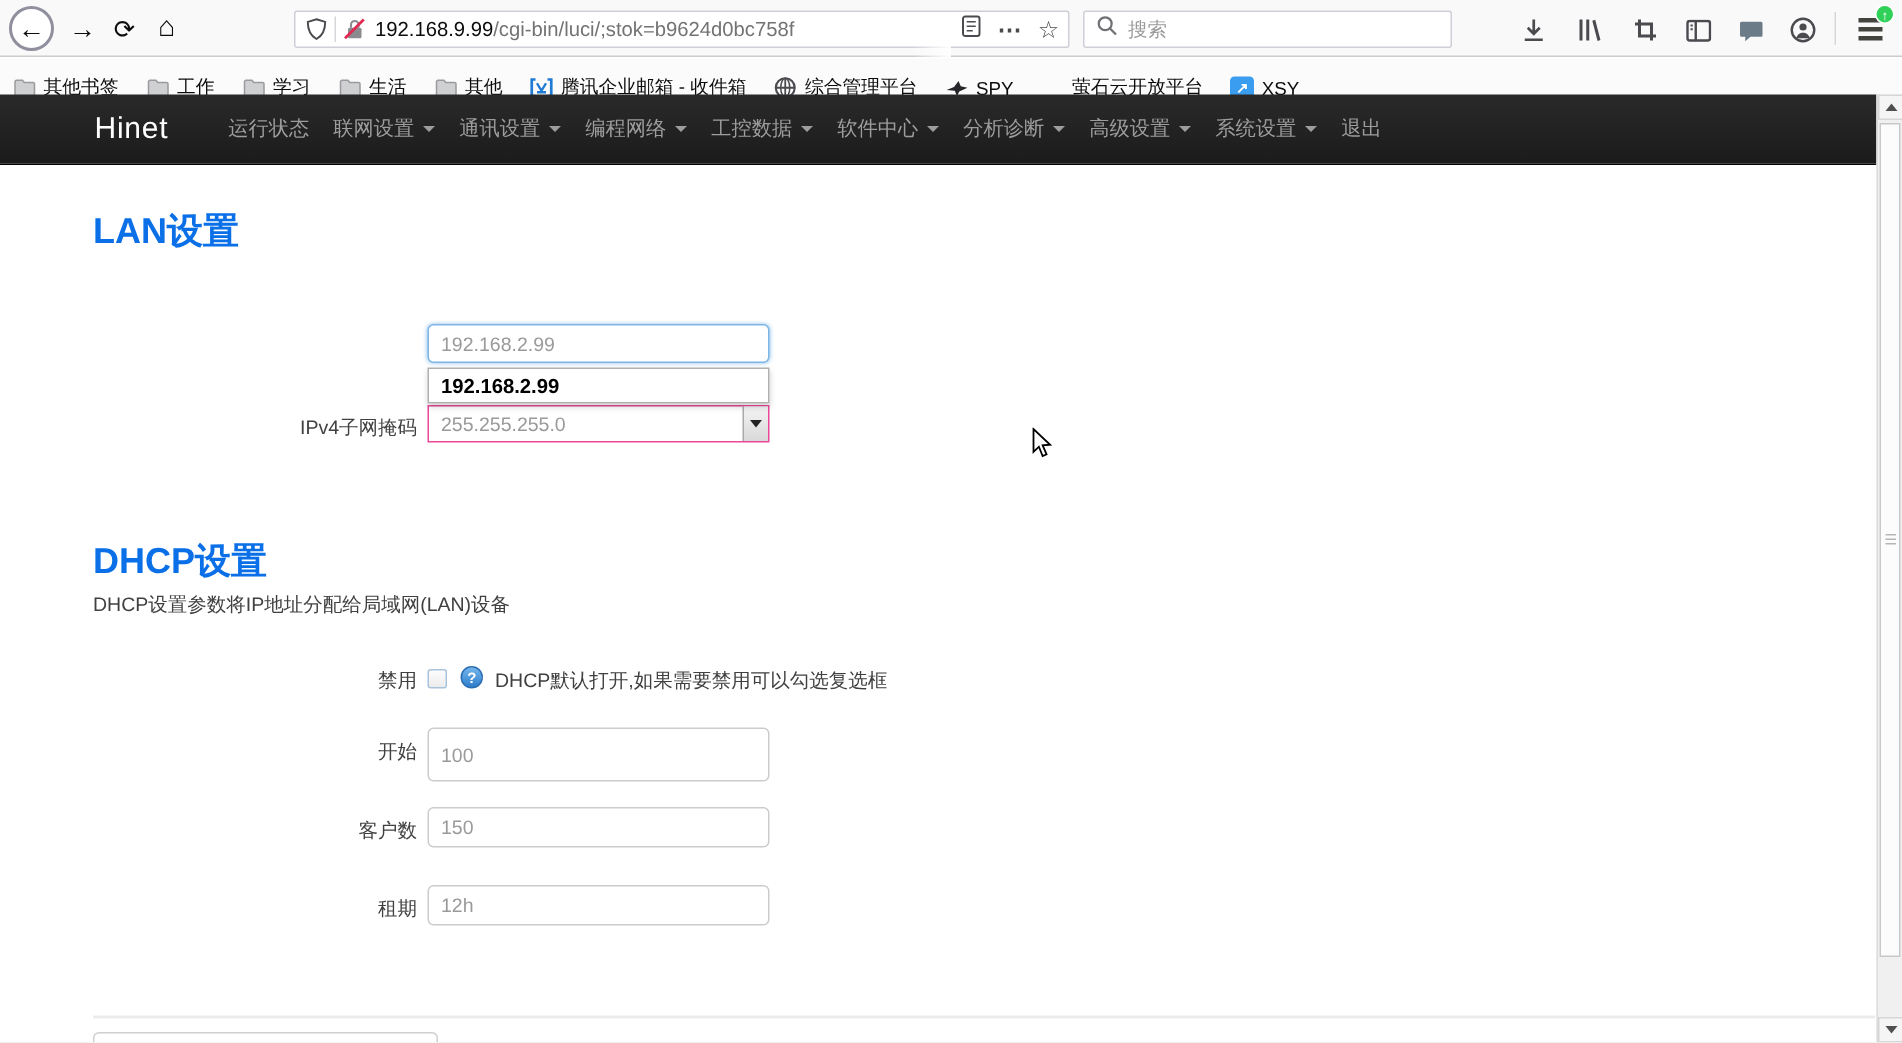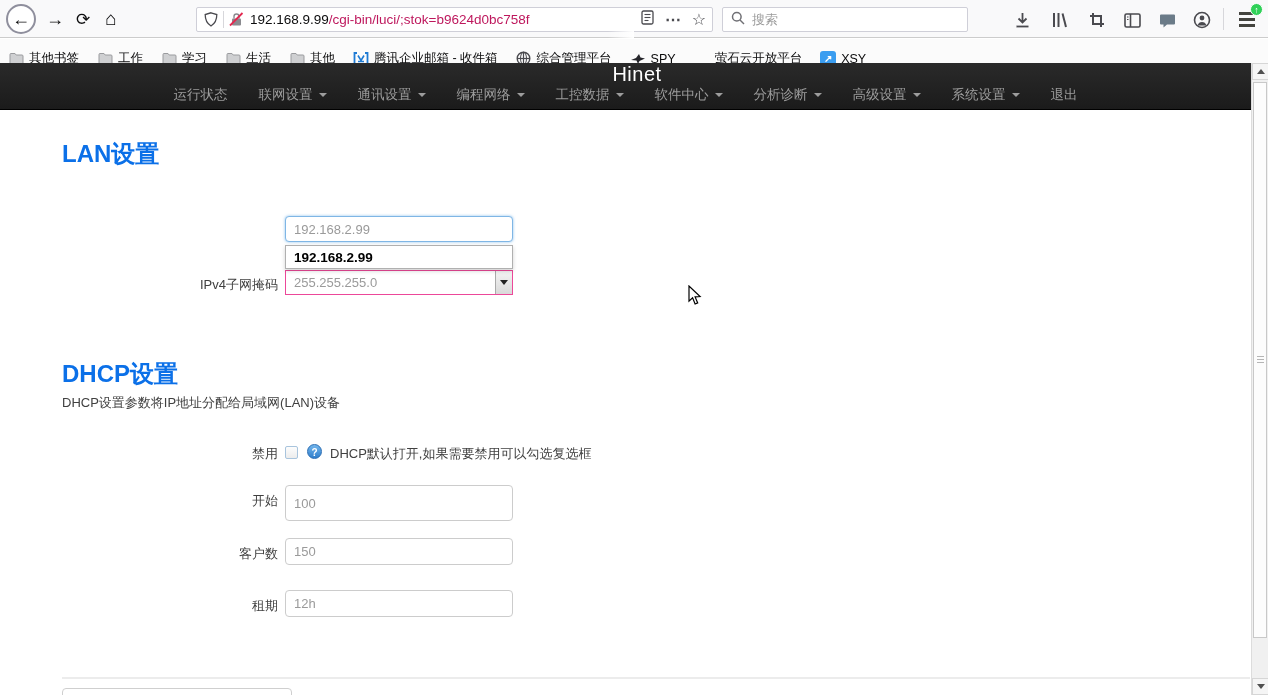--- a/index.html
+++ b/index.html
@@ -23,21 +23,21 @@
   .fwd { left:42px; width:26px; font-size:18px; }
   .reload { left:70px; width:26px; font-size:17px; }
   .home { left:98px; width:26px; font-size:19px; }
   .urlbar {
     position:absolute; left:196px; top:7px; width:517px; height:25px; background:#fff;
     border:1px solid #cfcfd8; border-radius:2px; display:flex; align-items:center;
   }
   .urlbar .sep { width:1px; height:17px; background:#d7d7db; margin:0 4px; }
   .url-text { position:relative; flex:1; overflow:hidden; white-space:nowrap; font-size:13.5px; height:25px; line-height:25px; }
   .url-host { color:#0c0c0d; }
-  .url-path { color:#be185d; }
+  .url-path { color:#737373; }
   .url-fade { position:absolute; right:78px; top:7px; width:26px; height:25px;
     background:linear-gradient(to right, rgba(255,255,255,0), #fff); pointer-events:none; }
   .page-action { width:26px; text-align:center; color:#4a4a4f; flex:0 0 auto; }
   .searchbar {
     position:absolute; left:722px; top:7px; width:246px; height:25px; background:#fff;
     border:1px solid #cfcfd8; border-radius:2px; display:flex; align-items:center; padding-left:8px;
   }
   .searchbar input {
     border:none; outline:none; flex:1; font-size:13px; color:#333;
     font-family:"Liberation Sans",sans-serif; background:transparent; margin-left:7px;
@@ -61,24 +61,24 @@
   .bm-item { display:flex; align-items:center; gap:5px; font-size:12.5px; color:#0c0c0d; white-space:nowrap; }
   .bm-ico { display:inline-flex; width:16px; height:16px; align-items:center; justify-content:center; }
   .xsy-ico { width:16px; height:16px; border-radius:3px; background:#3a9df0; color:#fff; font-size:10px;
     display:flex; align-items:center; justify-content:center; font-weight:bold; }
   .eys { display:grid; grid-template-columns:7px 7px; grid-template-rows:7px 7px; gap:1px; }
   .eys i { border-radius:2px; }
   
   .navbar {
     position:absolute; left:0; top:63px; width:1251px; height:47px;
     background:linear-gradient(#2a2a2a,#1b1b1b); border-bottom:1px solid #000;
-    display:flex; align-items:center;flex-direction:column;
+    display:flex; align-items:center;
   }
   .brand { color:#ffffff; font-size:20px; margin-left:63px; margin-right:40px; letter-spacing:0.5px; }
-  .nav-items { display:flex; align-items:center; gap:31px; }
+  .nav-items { display:flex; align-items:center; gap:16px; }
   .nav-item { color:#9d9d9d; font-size:13.5px; display:flex; align-items:center; gap:6px; cursor:pointer; white-space:nowrap; }
   .caret { width:0; height:0; border-left:4px solid transparent; border-right:4px solid transparent; border-top:4px solid #9d9d9d; }
   
   .section-title { position:absolute; left:62px; font-size:24px; font-weight:bold; color:#0b70e8; }
   .section-sub { position:absolute; left:62px; font-size:13px; color:#404040; }
   .f-label { position:absolute; left:62px; width:216px; text-align:right; font-size:13px; color:#404040; }
   .f-input {
     position:absolute; left:285px; width:228px; height:26px; border:1px solid #cccccc; border-radius:4px;
     font-size:13px; color:#9a9a9a; padding:0 8px; font-family:"Liberation Sans",sans-serif; outline:none; background:#fff;
   }

